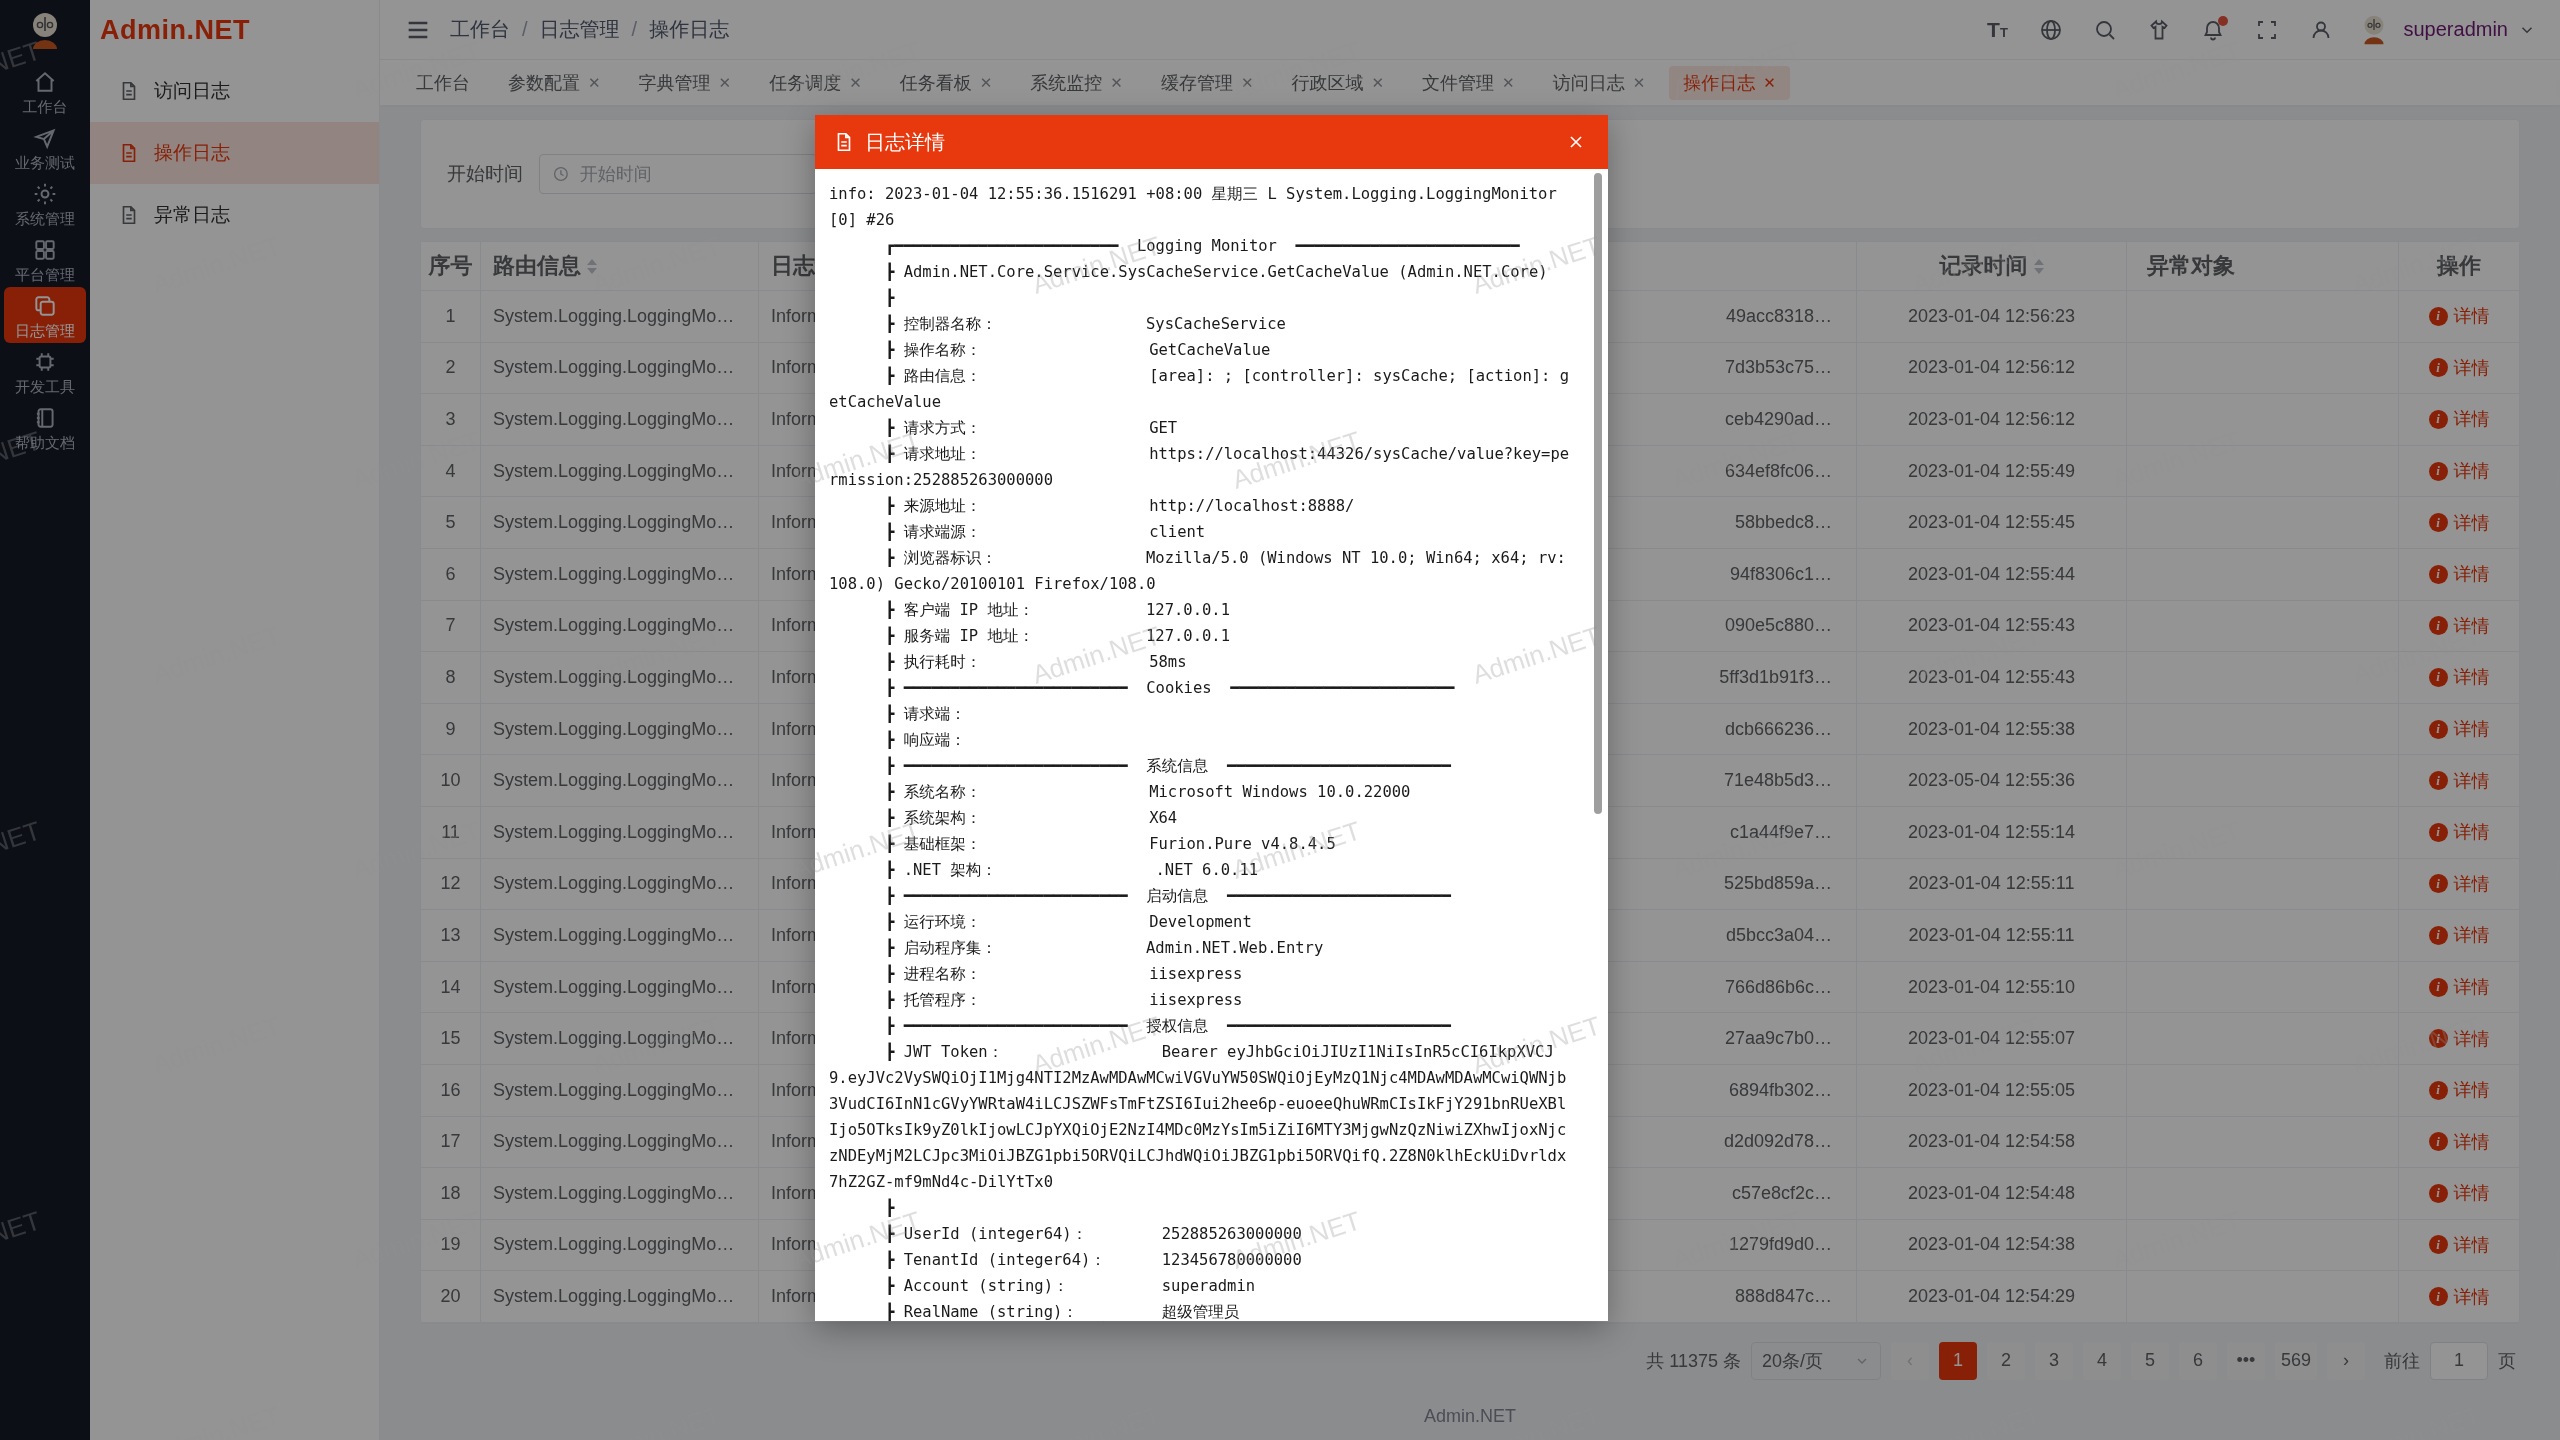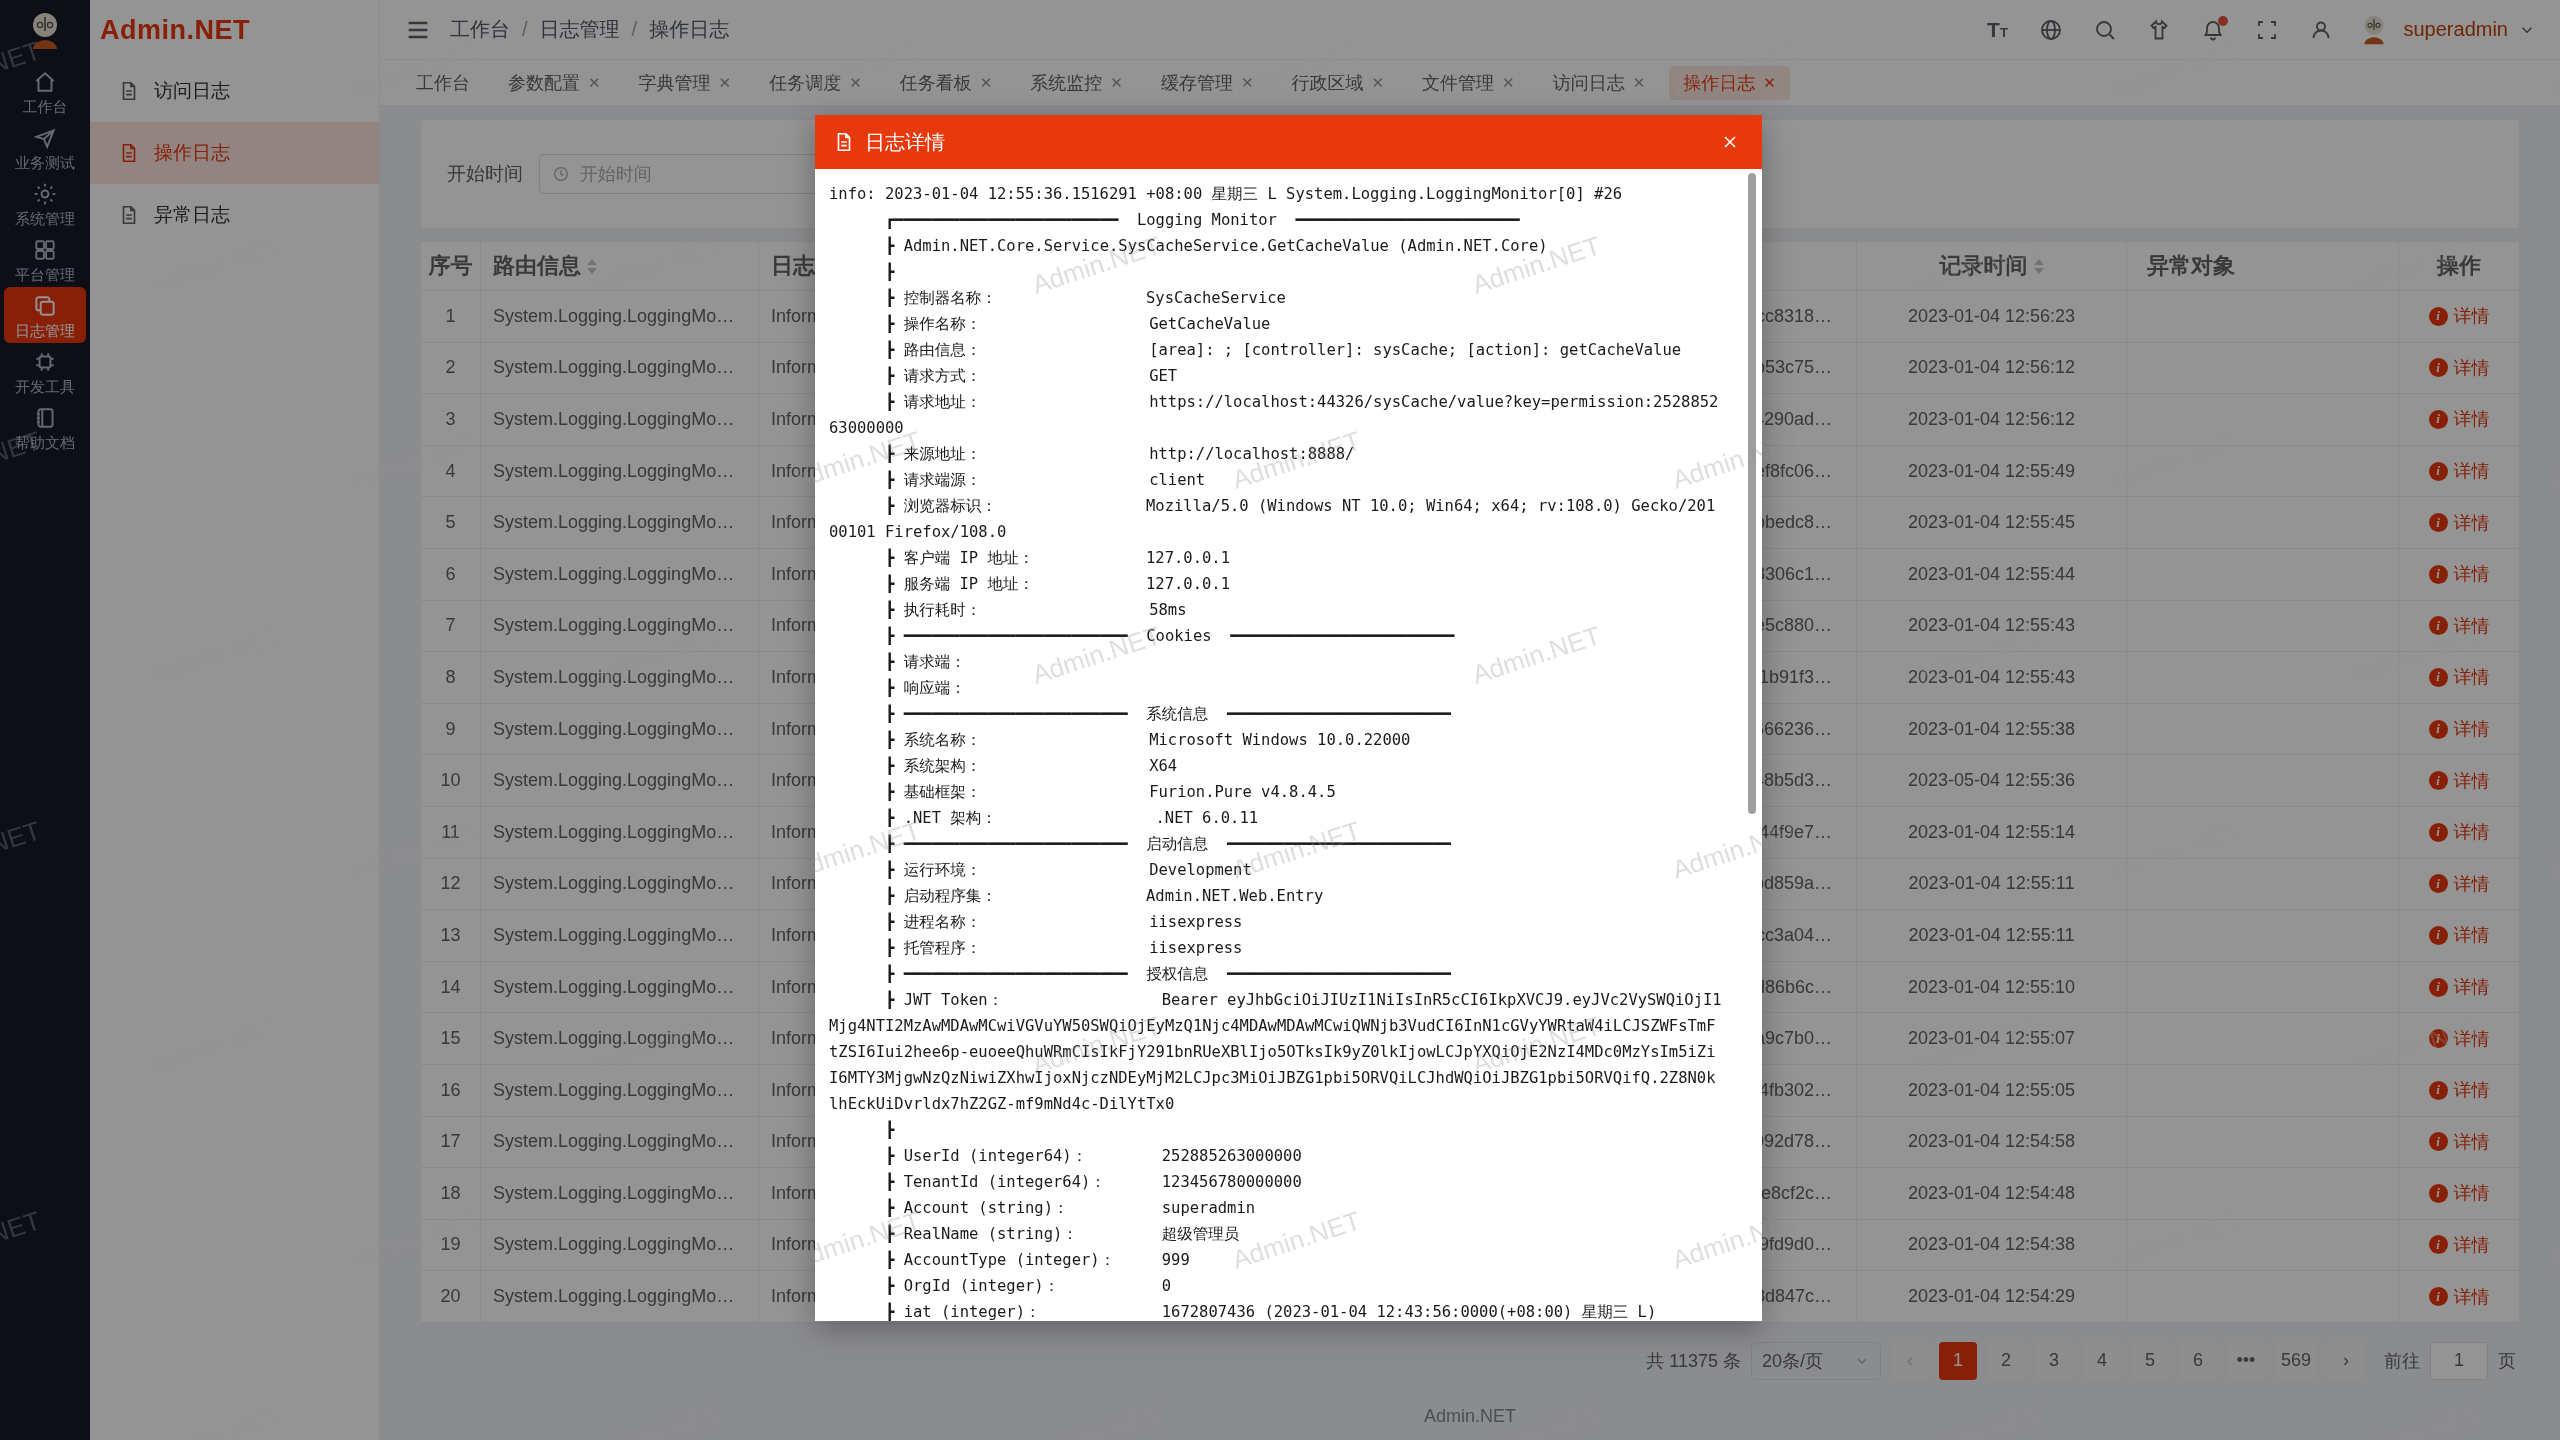--- a/index.html
+++ b/index.html
@@ -28,21 +28,21 @@
   .hamburger { width:28px; height:28px; color:#5a5e66; cursor:pointer; margin-right:18px; }
   .crumb { display:flex; align-items:center; gap:12px; font-size:20px; color:#515a6e; }
   .crumb .sep { color:#9aa3b2; }
   .top-right { margin-left:auto; display:flex; align-items:center; gap:14px; }
   .tool { width:40px; height:40px; display:flex; align-items:center; justify-content:center; color:#5a5e66; cursor:pointer; position:relative; }
   .tool svg { width:24px; height:24px; }
   .tool .tt { font-size:21px; font-weight:bold; }
   .tool .tt small { font-size:13px; font-weight:bold; }
   .dot { position:absolute; top:6px; right:5px; width:10px; height:10px; border-radius:50%; background:#e6533d; }
   .userbox { display:flex; align-items:center; gap:10px; cursor:pointer; }
-  .userbox .uname { font-size:20px; color:#c2410c; }
+  .userbox .uname { font-size:20px; color:#701a75; }
   .userbox svg.av { width:38px; height:38px; }
   .userbox svg.ch { width:18px; height:18px; color:#5a5e66; }
 
   .tabbar { height:46px; background:#fff; display:flex; align-items:center; gap:10px; padding:0 22px; border-bottom:1px solid #ebeef5; box-shadow:0 1px 3px rgba(0,0,0,.04); }
   .tab { display:flex; align-items:center; gap:8px; height:34px; padding:0 14px; border-radius:4px; font-size:18px; color:#606266; cursor:pointer; white-space:nowrap; }
   .tab .x { font-size:15px; color:#909399; line-height:1; }
   .tab.active { background:rgba(232,56,13,.12); color:#E8380D; }
   .tab.active .x { color:#E8380D; }
 
   .content { position:absolute; top:107px; left:0; right:0; bottom:0; background:#f0f2f5; }
@@ -78,21 +78,21 @@
   .pbtn { min-width:38px; height:38px; border-radius:4px; background:#f4f4f5; display:flex; align-items:center; justify-content:center; cursor:pointer; color:#606266; padding:0 6px; }
   .pbtn.arrow { color:#c0c4cc; }
   .pbtn.active { background:#E8380D; color:#fff; }
   .goto-input { width:58px; height:38px; border:1px solid #dcdfe6; border-radius:4px; text-align:center; font-size:18px; color:#606266; outline:none; }
 
   .footer { text-align:center; margin-top:26px; font-size:18px; color:#808695; }
   .copyright { text-align:center; margin-top:12px; font-size:16px; color:#9aa3b2; }
 
   
   .overlay { position:absolute; inset:0; background:rgba(0,0,0,.42); z-index:50; }
-  .modal { position:absolute; left:815px; top:115px; width:947px; height:1206px; background:#fff; z-index:60; box-shadow:0 8px 30px rgba(0,0,0,.3); display:flex; flex-direction:column; }
+  .modal { position:absolute; left:815px; top:115px; width:793px; height:1206px; background:#fff; z-index:60; box-shadow:0 8px 30px rgba(0,0,0,.3); display:flex; flex-direction:column; }
   .modal-head { height:54px; background:#E8380D; color:#fff; display:flex; align-items:center; padding:0 18px; gap:10px; flex:0 0 auto; }
   .modal-head svg { width:22px; height:22px; }
   .modal-title { font-size:20px; }
   .modal-close { margin-left:auto; width:28px; height:28px; display:flex; align-items:center; justify-content:center; cursor:pointer; }
   .modal-close svg { width:20px; height:20px; }
   .modal-body { position:relative; flex:1; overflow:hidden; padding:12px 38px 8px 14px; }
   .modal-body pre { font-family:"DejaVu Sans Mono",monospace; font-size:15.5px; line-height:26px; color:#1a1a1a; white-space:pre-wrap; word-break:break-all; }
   .mscroll { position:absolute; right:6px; top:4px; bottom:4px; width:8px; }
   .mscroll .thumb { position:absolute; top:0; width:8px; height:56%; border-radius:4px; background:#9e9e9e; }
 

